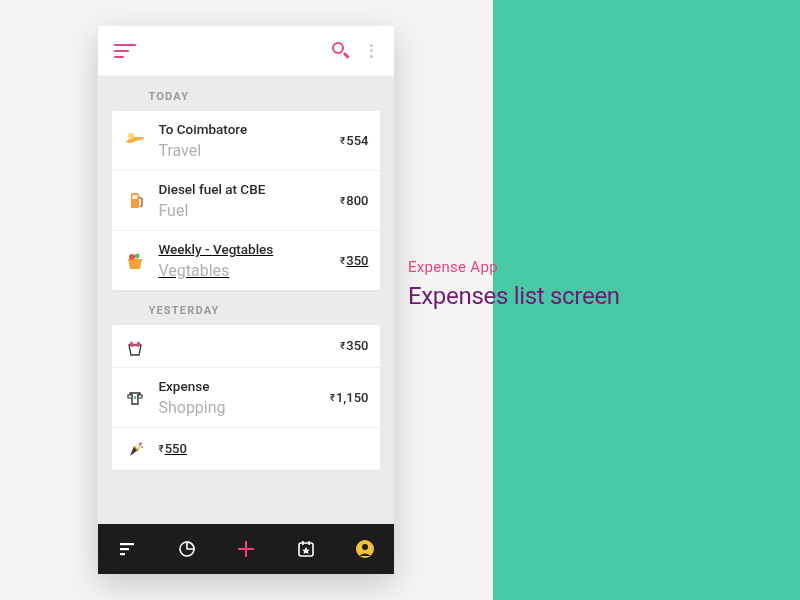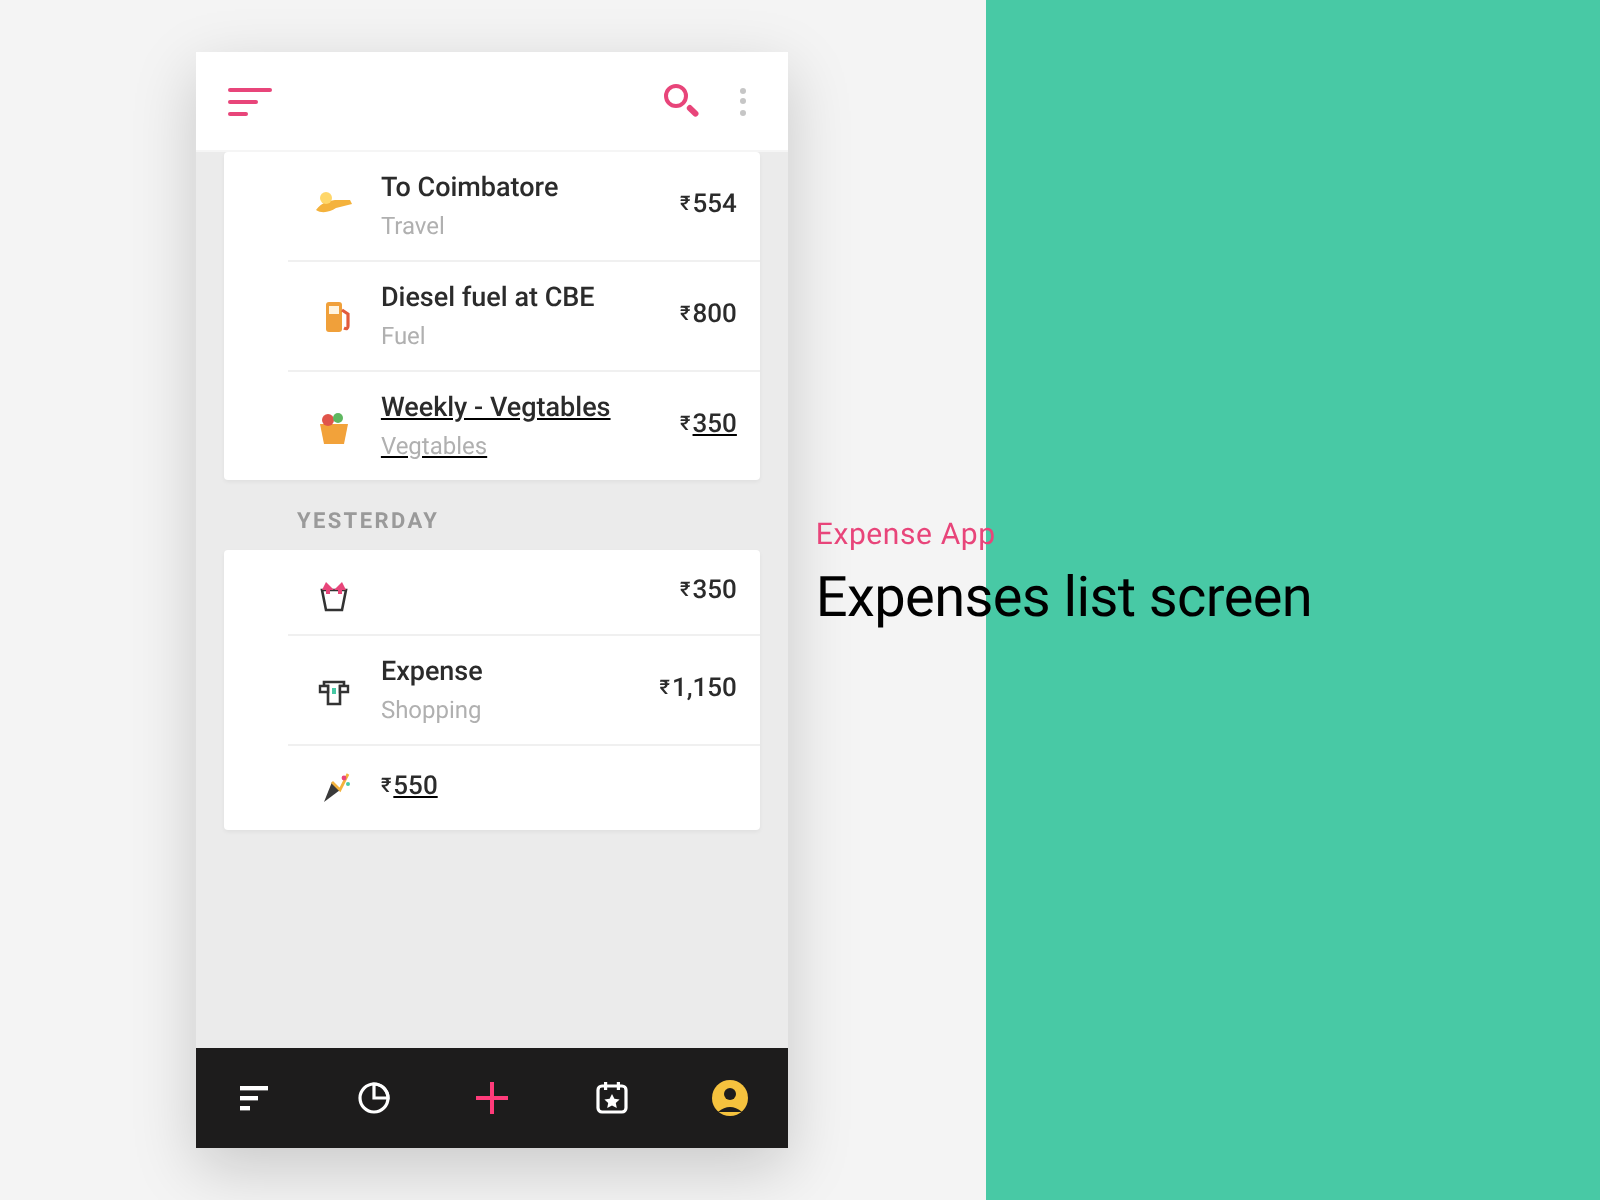--- a/index.html
+++ b/index.html
@@ -9,21 +9,21 @@
   .left-pane { width: 520px; height: 600px; background: #f4f4f4; display: flex; align-items: center; justify-content: center; }
   .right-pane { width: 324px; height: 600px; background: #48c9a5; position: relative; }
 
   .caption {
     position: absolute;
     left: -85px;
     top: 258px;
     width: 360px;
   }
   .caption .sub { font-size: 15px; color: #e8457a; font-weight: 400; letter-spacing: 0.3px; margin-bottom: 6px; }
-  .caption .main { font-size: 28px; color: #000000; font-weight: 400; letter-spacing: -0.3px; }
+  .caption .main { font-size: 24px; color: #701a75; font-weight: 400; letter-spacing: -0.3px; }
 
   .phone {
     width: 296px;
     height: 548px;
     background: #ebebeb;
     box-shadow: 0 10px 30px rgba(0,0,0,0.18);
     display: flex; flex-direction: column;
     position: relative;
   }
 
@@ -50,26 +50,26 @@
 
   .section-h {
     font-size: 11px;
     font-weight: 700;
     letter-spacing: 1.2px;
     color: #9a9a9a;
     padding: 14px 0 8px 36px;
   }
 
   .card { background:#fff; border-radius:2px; box-shadow: 0 1px 2px rgba(0,0,0,0.05); }
-  .row { display:flex; align-items:center; padding:10px 12px; border-bottom:1px solid #f0f0f0; cursor:pointer;margin-left:32px;}
+  .row { display:flex; align-items:center; padding:10px 12px; border-bottom:1px solid #f0f0f0; cursor:pointer;}
   .row:last-child{border-bottom:none;text-decoration:underline;}
   .row .iconbox{ width:22px; height:22px; margin-right:12px; display:flex; align-items:center; justify-content:center;}
   .row .texts{ flex:1; min-width:0;}
   .row .title{ font-size:13.5px; color:#2b2b2b; font-weight:500; line-height:1.25;}
-  .row .cat{ font-size:12px; color:#b0b0b0; margin-top:3px;}
+  .row .cat{ font-size:16px; color:#b0b0b0; margin-top:3px;}
   .row .amount{ font-size:13px; color:#2b2b2b; font-weight:500; white-space:nowrap;}
   .row .amount .rs{ font-size:10px; vertical-align:top; display:inline-block; transform: translateY(2px); margin-right:1px;}
 
   .bottombar{
     height:50px; background:#1d1c1c; display:flex; align-items:center; justify-content:space-around;
   }
   .navbtn{ width:40px; height:40px; display:flex; align-items:center; justify-content:center; cursor:pointer;}
   svg{display:block;}
 </style>
 </head>
@@ -91,20 +91,21 @@
       </div>
       <div class="kebab-icon">
         <span></span>
           <span></span>
           <span></span>
       </div>
     </div>
 
     <div class="scroll">
 
+      <div class="section-h">TODAY</div>
       <div class="card">
 
         <div class="row">
           <div class="iconbox">
             <svg width="22" height="22" viewBox="0 0 22 22">
                 <path d="M2 13 C5 9 9 8 13 8 L19 8 L20 10 L12 12 C9 14 5 15 2 13 Z" fill="#f4b23c"></path>
                 <circle cx="7" cy="7" r="3" fill="#ffd76a"></circle>
               </svg>
           </div>
           <div class="texts">

